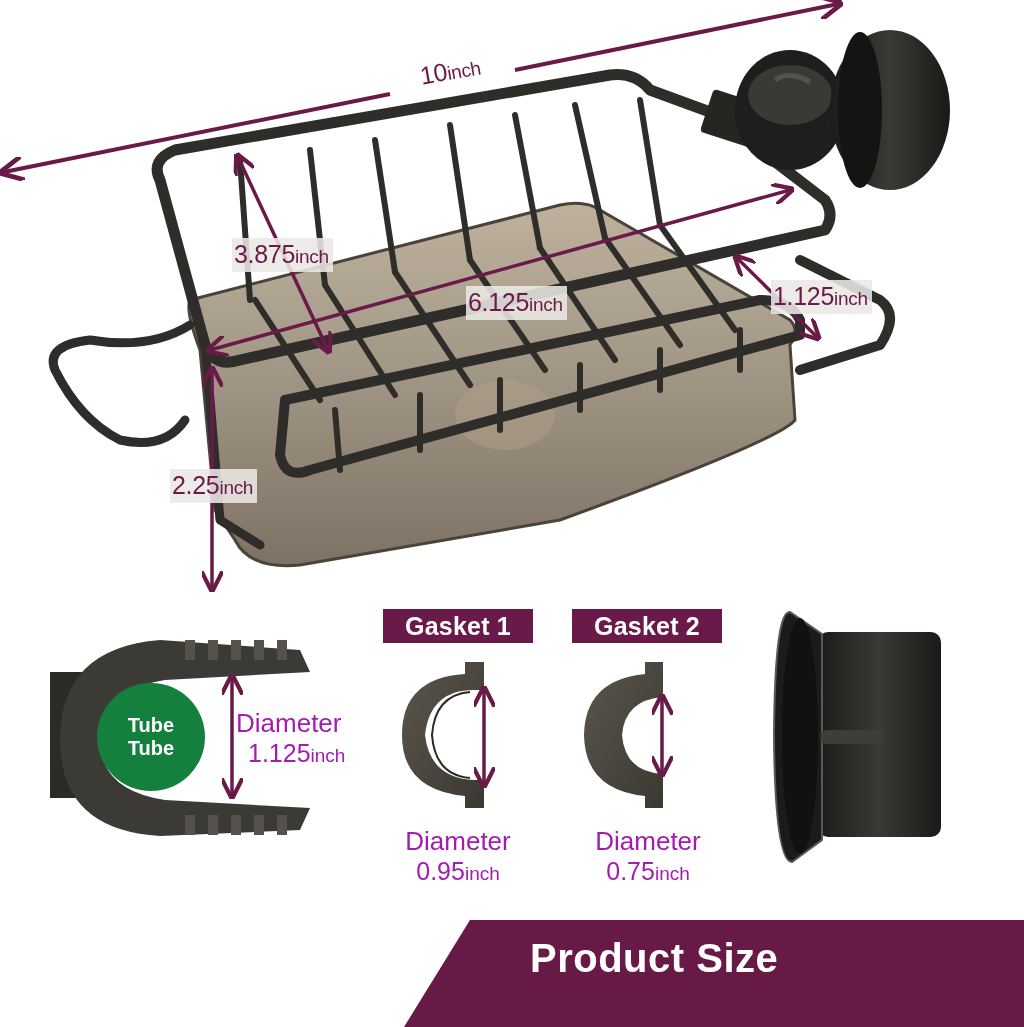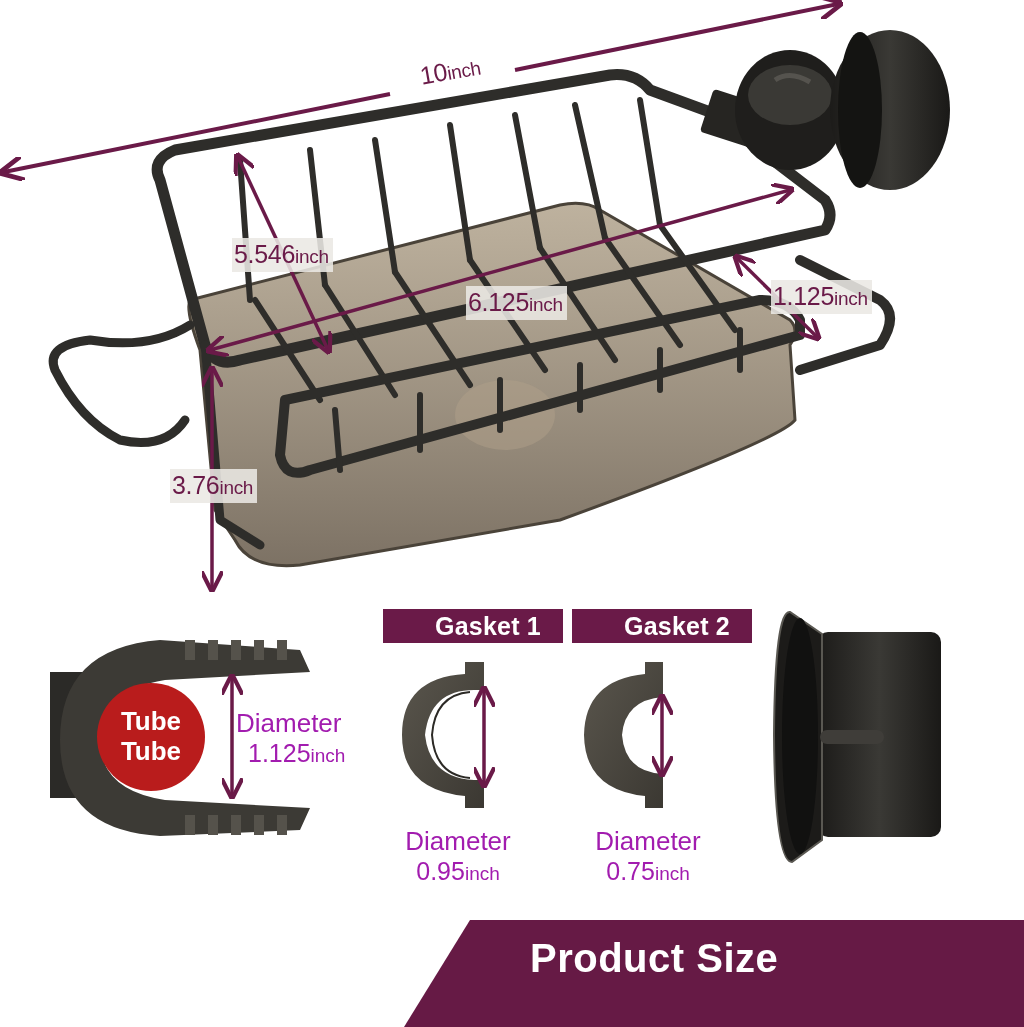--- a/index.html
+++ b/index.html
@@ -10,32 +10,31 @@
       position: absolute; color: #6a1a48; font-size: 24px; line-height: 1;
       white-space: nowrap; letter-spacing: -0.3px;
     }
     .dim-label.boxed { background: rgba(235,232,228,0.88); padding: 4px 4px 5px 2px; }
     .dim-label .num { font-size: 25px; }
     .dim-label .unit { font-size: 19px; }
     .gasket-tag {
       position: absolute; height: 34px; background: #6a1a48; color: #ffffff;
       font-size: 25px; font-weight: bold; display: flex; align-items: center; justify-content: center;
       letter-spacing: 0.2px;
-      padding-left: 30px;
     }
     .diam-text {
       position: absolute; color: #a21caf; text-align: center; line-height: 1.18;
     }
     .diam-text .w { font-size: 26px; display: block; }
     .diam-text .v { font-size: 25px; display: block; }
     .diam-text .v .unit { font-size: 19px; }
     .tube-circle {
       position: absolute; width: 108px; height: 108px; border-radius: 50%;
-      background: #b91c1c; color: #ffffff; display: flex; flex-direction: column;
-      align-items: center; justify-content: center; font-size: 26px; line-height: 1.15; font-weight: bold;
+      background: #15803d; color: #ffffff; display: flex; flex-direction: column;
+      align-items: center; justify-content: center; font-size: 20px; line-height: 1.15; font-weight: bold;
     }
     .banner {
       position: absolute; left: 404px; top: 920px; width: 620px; height: 107px;
       background: #661a45; clip-path: polygon(66px 0, 620px 0, 620px 107px, 0 107px);
     }
     .banner-text {
       position: absolute; left: 530px; top: 936px; color: #ffffff; font-size: 40px;
       font-weight: bold; letter-spacing: 0.5px; white-space: nowrap;
     }
   </style>
@@ -145,33 +144,33 @@
     <ellipse cx="800" cy="736" rx="18" ry="118" fill="#111110"></ellipse>
     <rect x="820" y="730" width="64" height="14" rx="7" fill="#3f3d39"></rect>
   </g>
 </svg>
 
 <div class="dim-label" style="left:418px; top:64px; transform: rotate(-10deg); transform-origin: left top; background: transparent;">
   <span class="num">10</span><span class="unit">inch</span>
 </div>
 
 <div class="dim-label boxed" style="left:232px; top:238px;">
-  <span class="num">5.546</span><span class="unit">inch</span>
+  <span class="num">3.875</span><span class="unit">inch</span>
 </div>
 
 <div class="dim-label boxed" style="left:466px; top:245px;margin-top:41px;">
   <span class="num">6.125</span><span class="unit">inch</span>
 </div>
 
 <div class="dim-label boxed" style="left:771px; top:280px;">
   <span class="num">1.125</span><span class="unit">inch</span>
 </div>
 
 <div class="dim-label boxed" style="left:170px; top:469px;">
-  <span class="num">3.76</span><span class="unit">inch</span>
+  <span class="num">2.25</span><span class="unit">inch</span>
 </div>
 
 <div class="tube-circle" style="left:97px; top:683px;">
   <span>Tube</span>
   <span>Tube</span>
 </div>
 
 <div class="diam-text" style="left:236px; top:708px; text-align:left;">
   <span class="w">Diameter</span>
   <span class="v" style="padding-left:12px;"><span>1.125</span><span class="unit">inch</span></span>

